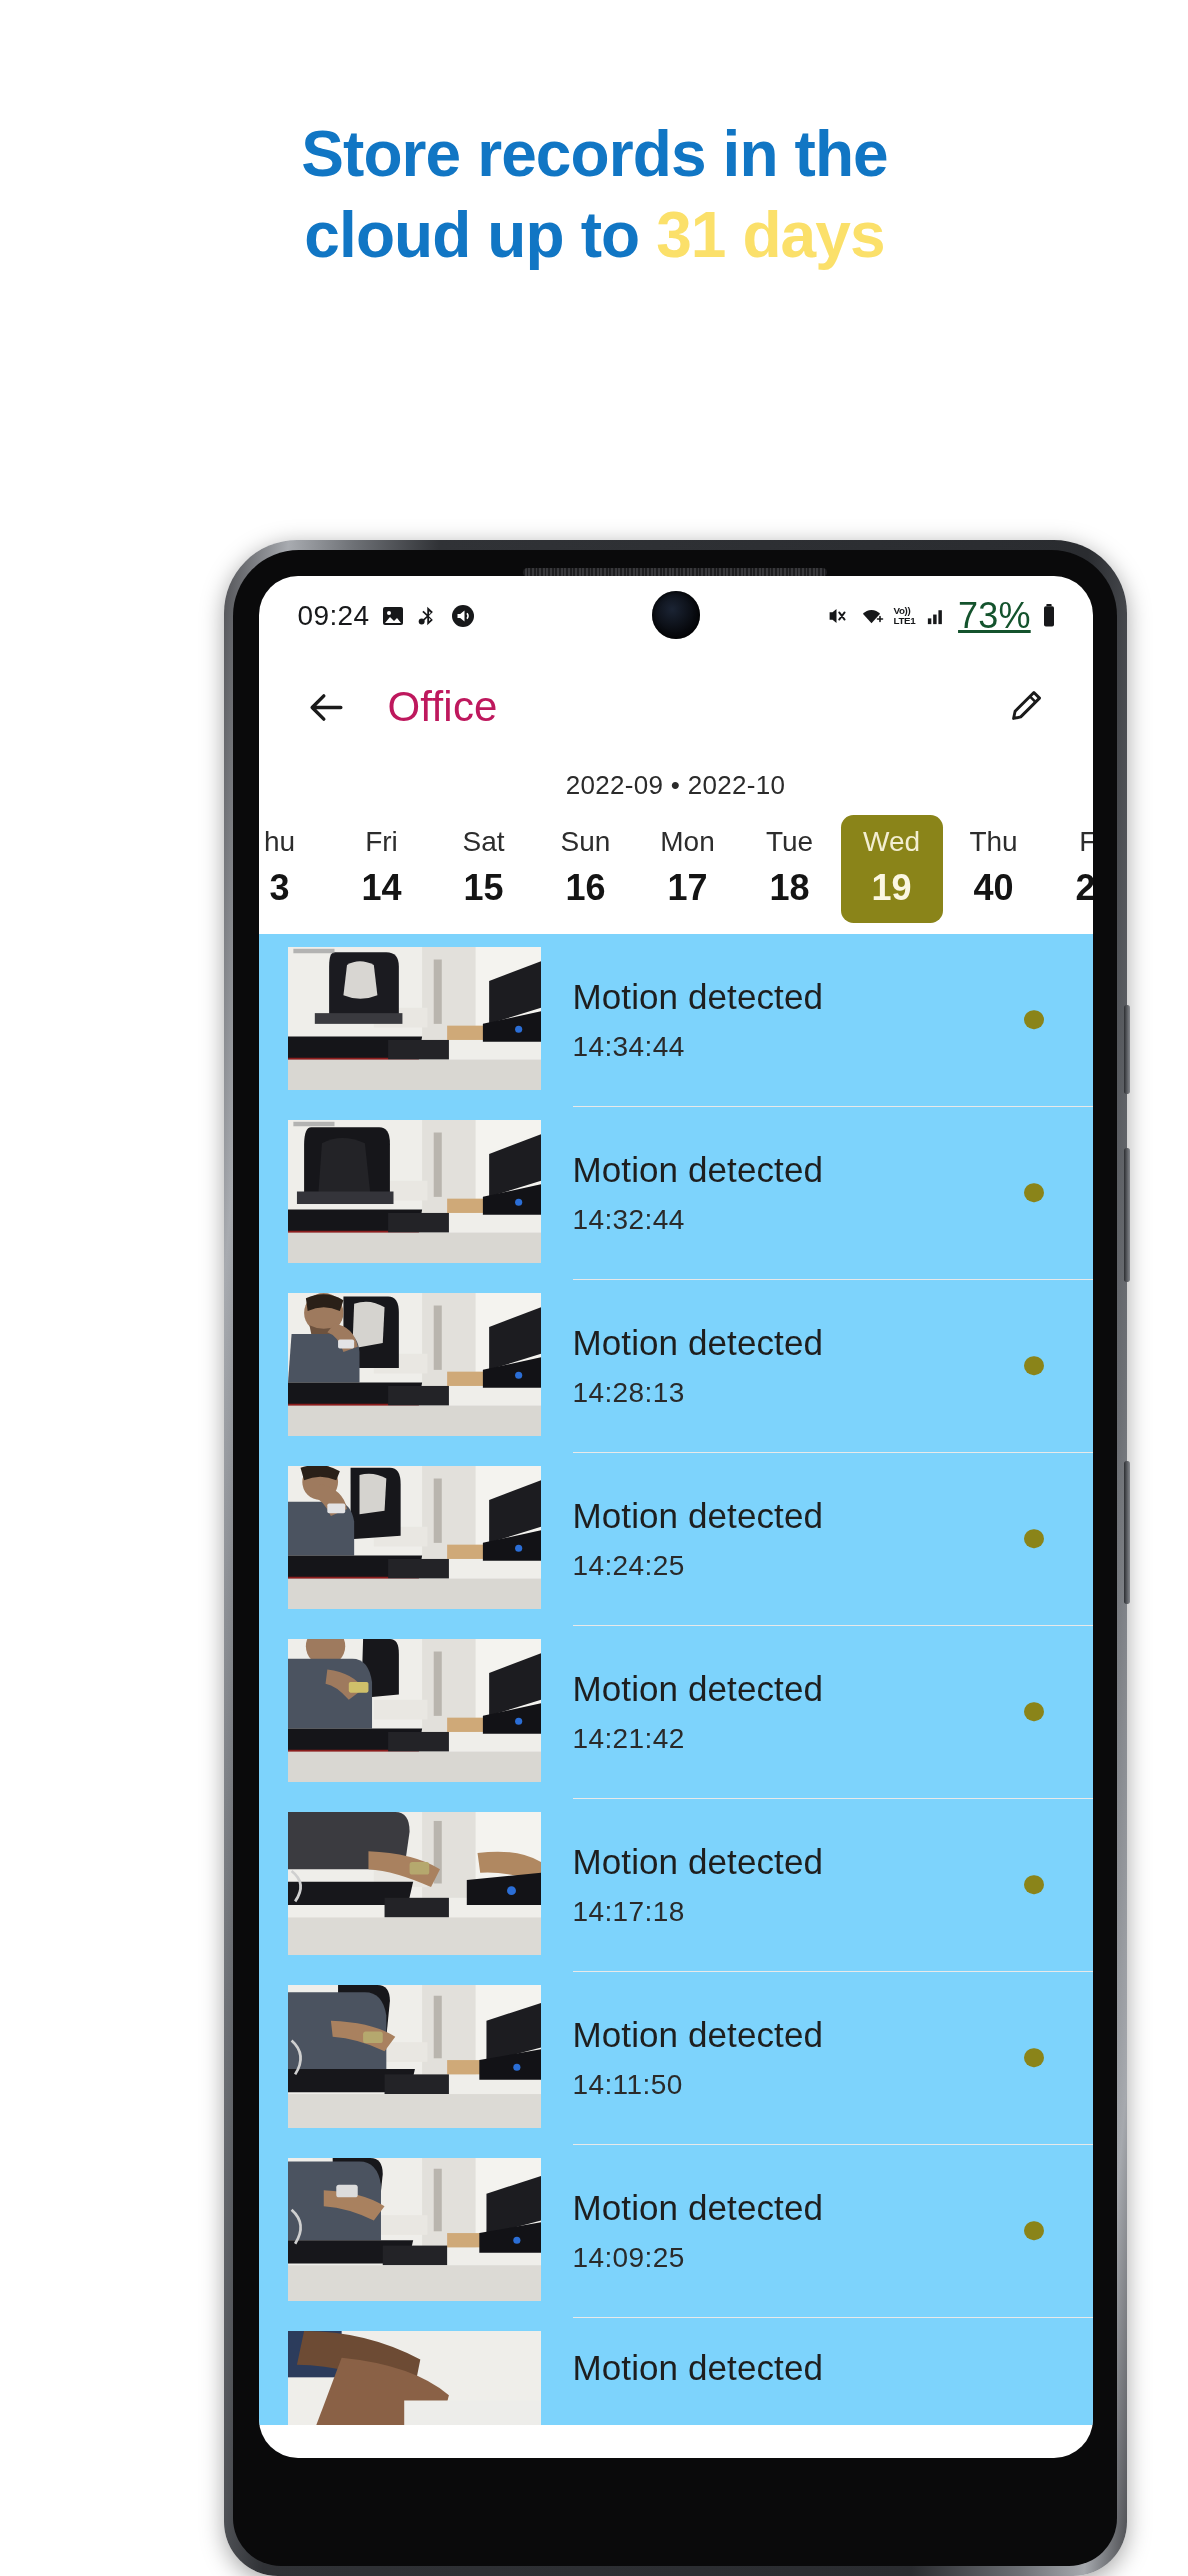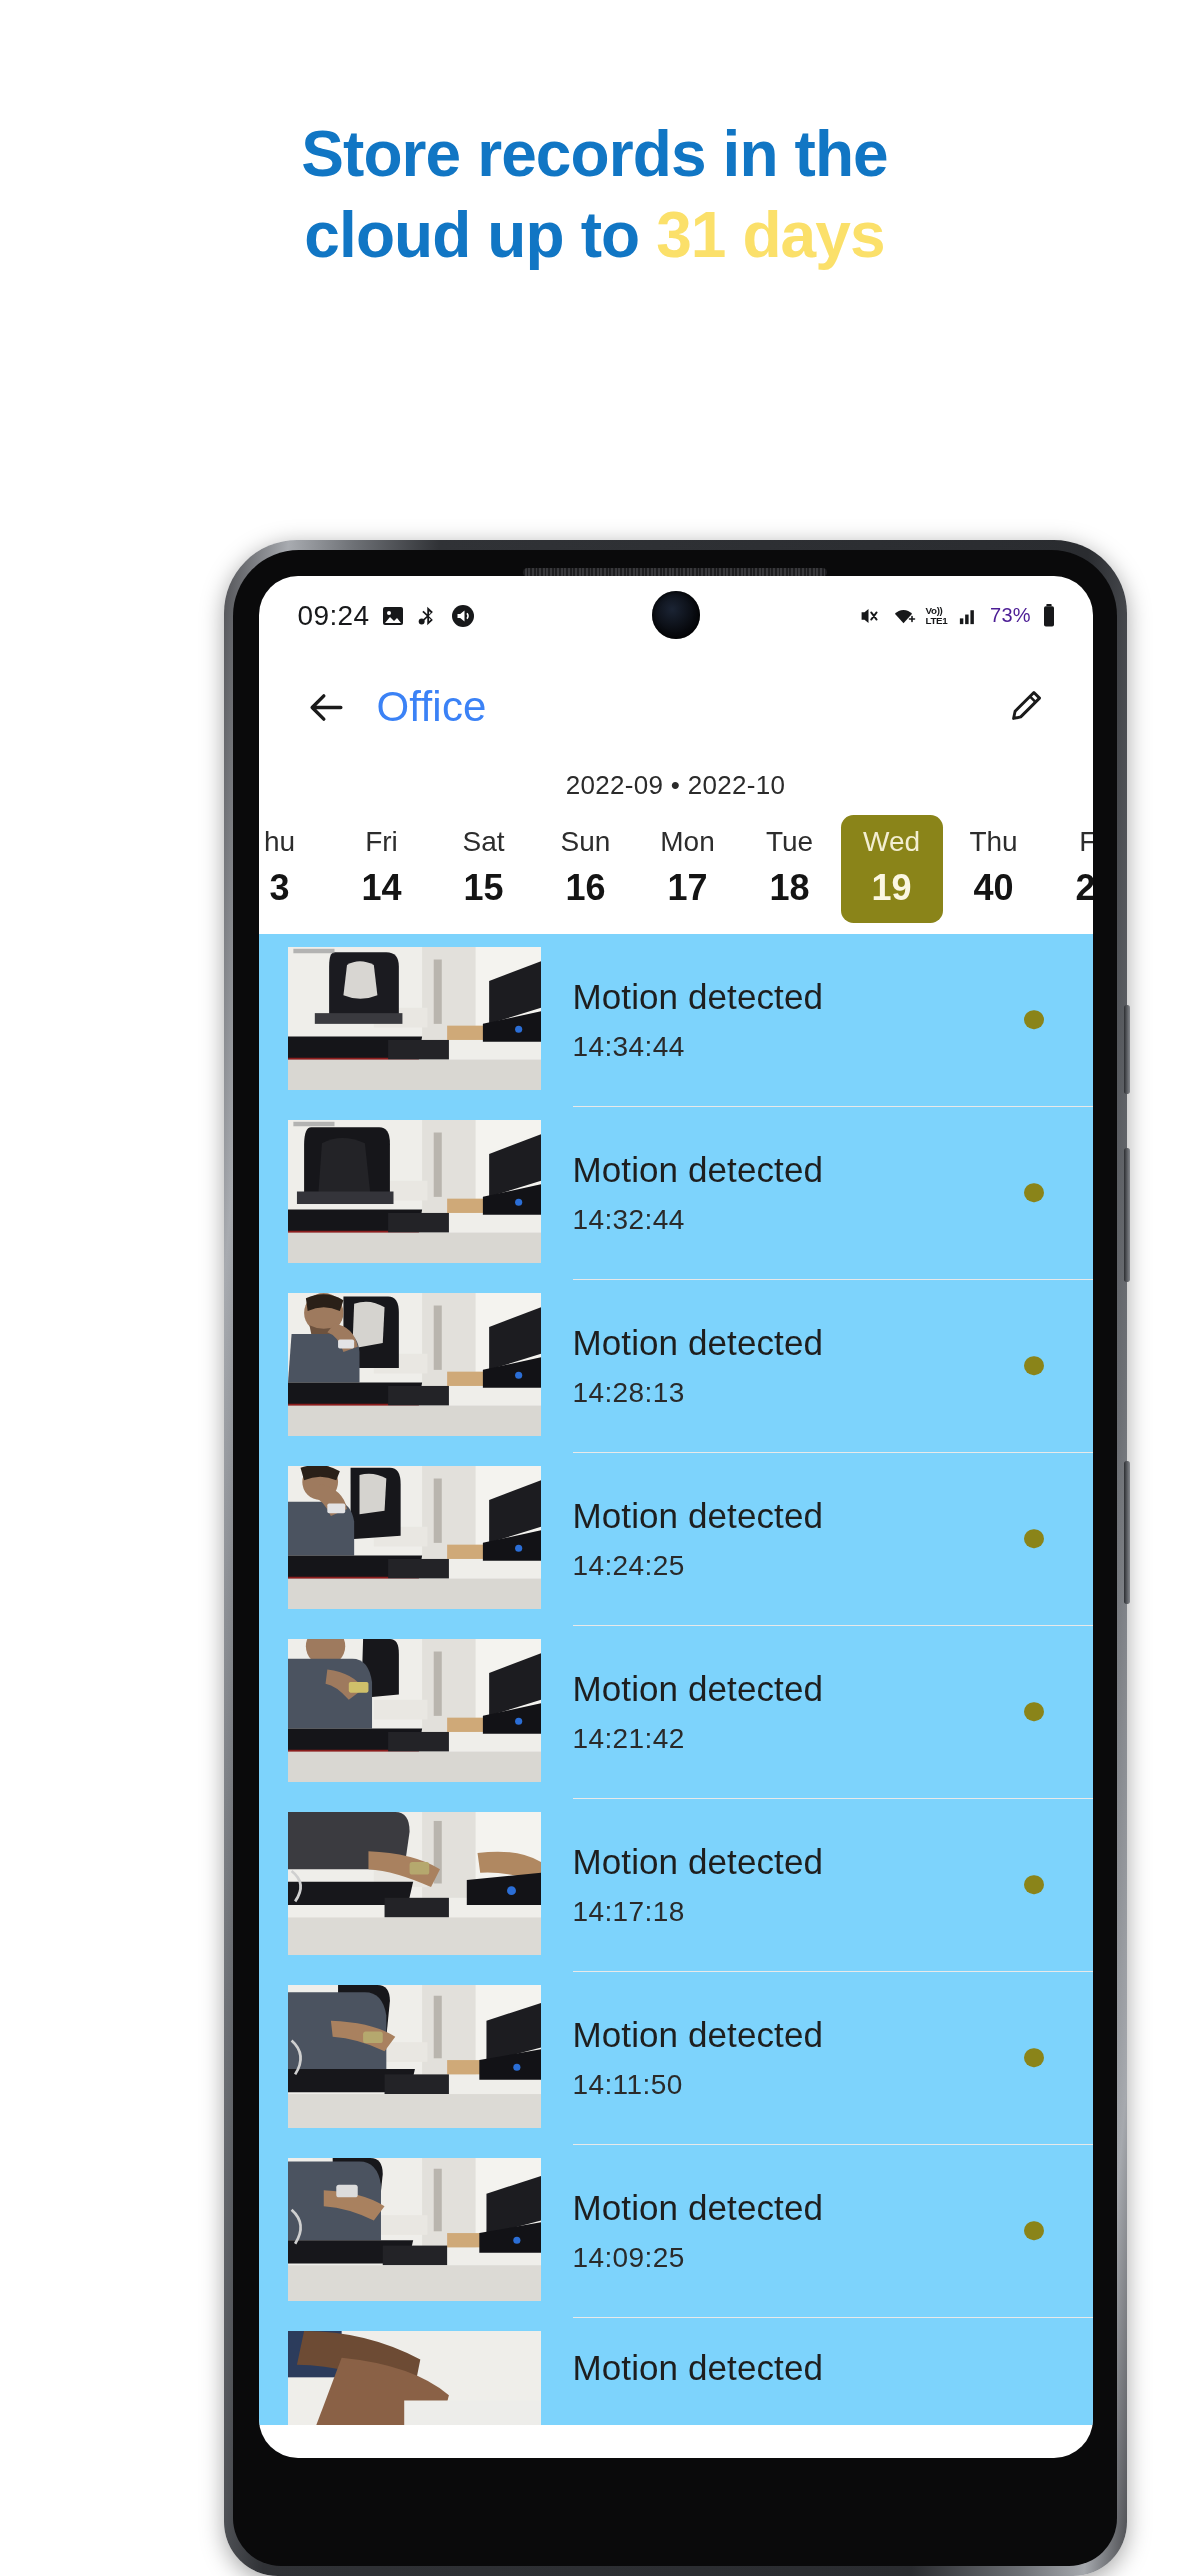--- a/index.html
+++ b/index.html
@@ -89,21 +89,21 @@
     align-items:center;
     justify-content:space-between;
     padding:0 36px 0 39px;
     position:relative;
     font-size:27px;
     color:#121212;
   }
   .sb-left { display:flex; align-items:center; gap:11.6px; }
   .sb-time { font-size:28px; letter-spacing:0.4px; color:#17181a; }
   .sb-right { display:flex; align-items:center; gap:9.8px; }
-  .sb-pct { font-size:20px; color:#4c1d95; letter-spacing:0.2px; }
+  .sb-pct { font-size:36px; color:#14532d; letter-spacing:0.2px;text-decoration:underline; }
   .sb-icon { display:inline-flex; align-items:center; justify-content:center; }
   .volte {
     font-size:9.8px; font-weight:bold; line-height:1.0;
     text-align:left; color:#17181a; letter-spacing:-0.3px;
   }
   .punchhole {
     position:absolute;
     left:50%; transform:translateX(-50%);
     top:15px;
     width:48px; height:48px;
@@ -116,22 +116,22 @@
   .appbar {
     height:104px;
     display:flex;
     align-items:center;
     padding:0 36px 0 36px;
     background:#fff;
   }
   .appbar .back { width:64px; display:flex; align-items:center; justify-content:center; }
   .appbar .title {
     font-size:42px;
-    color:#3b82f6;
-    margin-left:18px;
+    color:#be185d;
+    margin-left:29px;
     flex:1;
     letter-spacing:0.2px;
   }
   .appbar .edit { width:64px; display:flex; align-items:center; justify-content:center; }
 
   
   .monthrow {
     text-align:center;
     font-size:26px;
     color:#2b2b2b;

